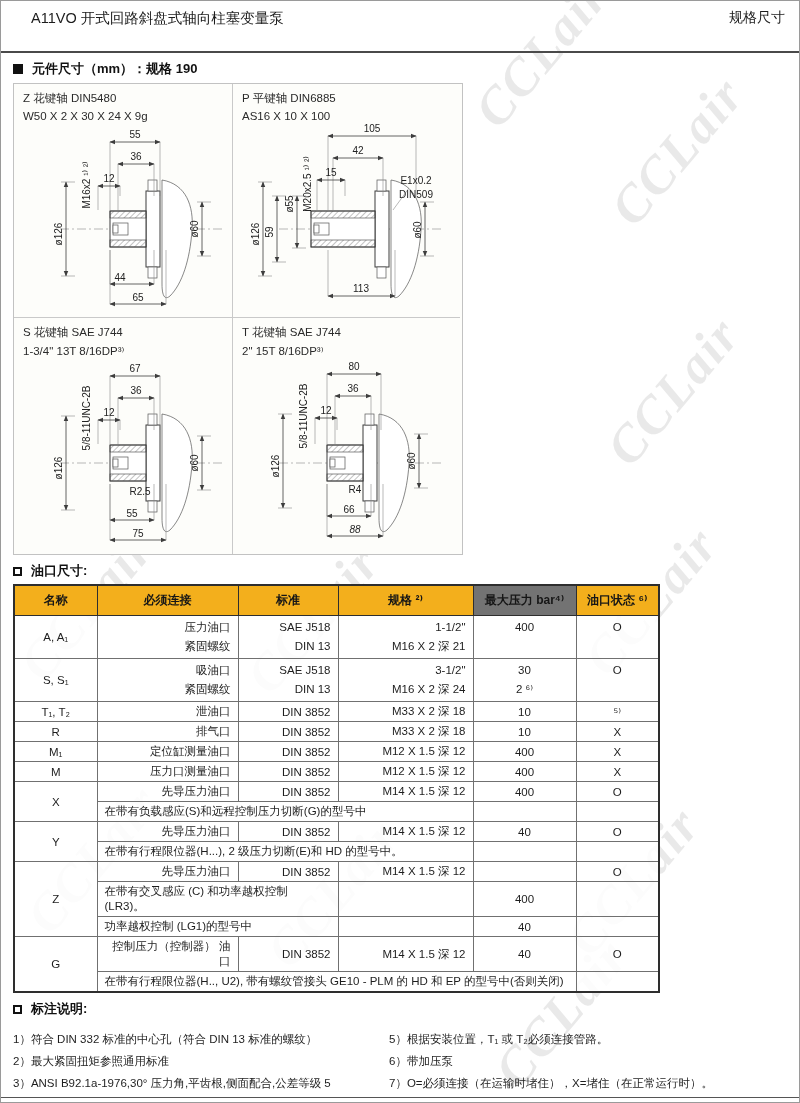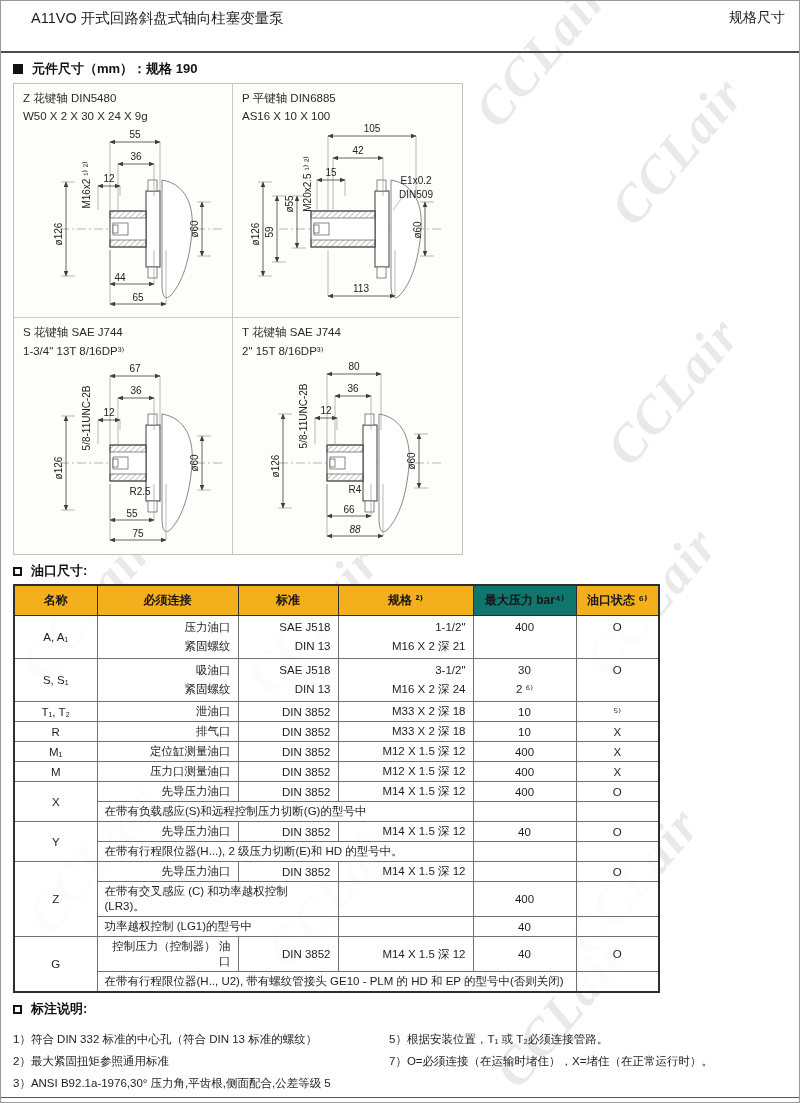--- a/index.html
+++ b/index.html
@@ -323,21 +323,21 @@
       <col style="width:135px">
         <col style="width:103px">
         <col style="width:83px">
     </colgroup>
     <thead>
         <tr>
           <th style="background: rgb(243, 175, 28);">名称</th>
           <th style="background: rgb(243, 175, 28);">必须连接</th>
           <th style="background: rgb(243, 175, 28);">标准</th>
           <th style="background: rgb(243, 175, 28);">规格 ²⁾</th>
-          <th style="background: #0f766e;">最大压力  bar⁴⁾</th>
+          <th style="background: #737373;">最大压力  bar⁴⁾</th>
           <th style="background: rgb(243, 175, 28);">油口状态 ⁶⁾</th>
         </tr>
       </thead>
     <tbody>
         <tr>
           <td class="c-name" rowspan="1">A, A₁</td>
           <td class="c-left">
             <div class="ln">压力油口</div>
             <div class="ln">紧固螺纹</div>
           </td>
@@ -480,18 +480,19 @@
   </div>
 
   <div class="fns">
     <div class="fncol1">
         <div>1）符合 DIN 332 标准的中心孔（符合 DIN 13 标准的螺纹）</div>
         <div>2）最大紧固扭矩参照通用标准</div>
         <div>3）ANSI B92.1a-1976,30°  压力角,平齿根,侧面配合,公差等级  5</div>
       </div>
     <div class="fncol2">
         <div>5）根据安装位置，T₁ 或 T₂必须连接管路。</div>
+        <div>6）带加压泵</div>
         <div>7）O=必须连接（在运输时堵住），X=堵住（在正常运行时）。</div>
       </div>
   </div>
 
   <div class="bottomline"></div>
 </div>
 
 </body></html>

